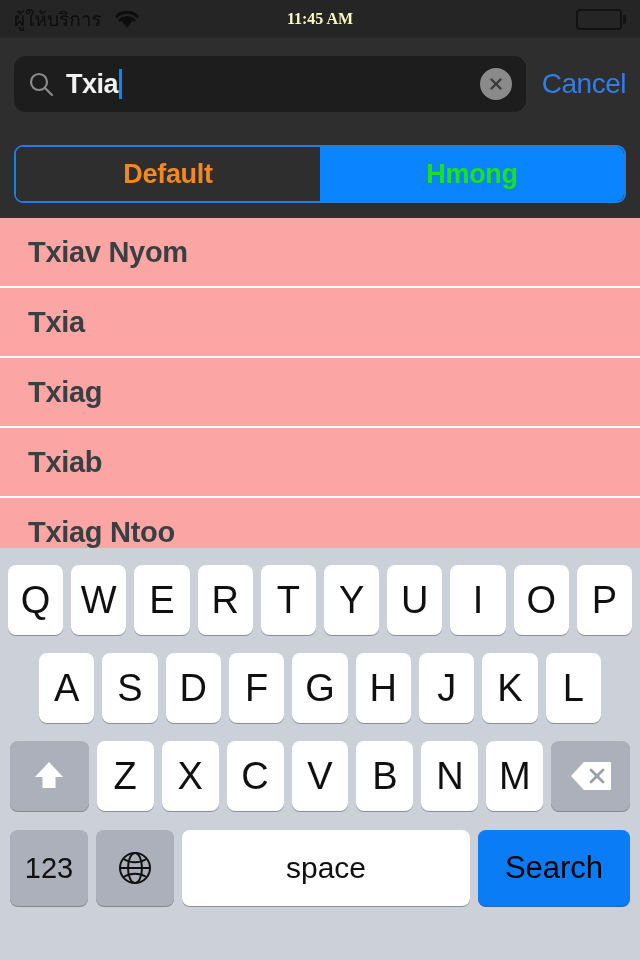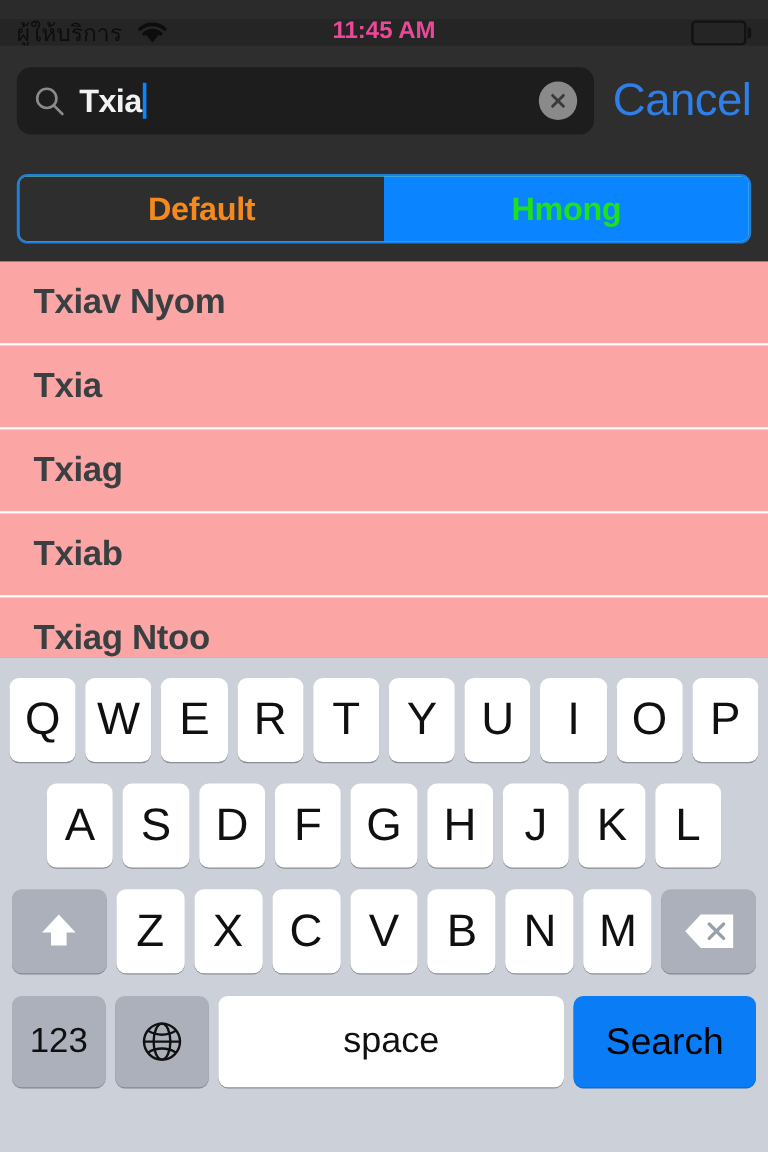--- a/index.html
+++ b/index.html
@@ -6,29 +6,29 @@
   html, body {
     width:640px; height:960px;
     font-family:"Liberation Sans", sans-serif;
     background:#2b2b2b;
     overflow:hidden;
   }
   #screen { position:relative; width:640px; height:960px; background:#2b2b2b; }
 
   
   .statusbar {
-    position:absolute; top:16px; left:0; width:640px; height:38px;
-    background:#252525; display:flex; align-items:flex-end;
+    position:absolute; top:0; left:0; width:640px; height:38px;
+    background:#252525; display:flex; align-items:center;
     padding:16px 14px; color:#0b0b0b;
   }
   .carrier { font-size:19px; line-height:1; color:#0d0d0d; letter-spacing:0; }
   .wifi-ic { margin-left:10px; display:flex; align-items:center; }
   .clock {
     position:absolute; left:0; right:0; text-align:center;
-    font-size:20px; font-weight:600; color:#ec4899; pointer-events:none;
+    font-size:16px; font-weight:600; color:#fef9c3; pointer-events:none;font-family:Liberation Serif, serif;
   }
   .batt { margin-left:auto; display:flex; align-items:center; }
   .batt-body {
     width:46px; height:21px; border:2px solid #121212; border-radius:4px;
     padding:2px; background:transparent;
   }
   .batt-fill { width:100%; height:100%; background:#0c0c0c; border-radius:1px; }
   .batt-cap { width:3px; height:9px; background:#121212; border-radius:0 2px 2px 0; margin-left:1px; }
 
   
@@ -48,32 +48,32 @@
   .caret {
     width:3px; height:30px; background:#0a84ff; margin-left:1px;
     display:inline-block;
   }
   .clearbtn {
     margin-left:auto; width:32px; height:32px; border-radius:50%;
     background:#8a8a8a; display:flex; align-items:center; justify-content:center;
     flex:none;
   }
   .cancel {
-    margin-left:16px; color:#2f7fe8; font-size:38px; letter-spacing:-0.5px;
+    margin-left:16px; color:#2f7fe8; font-size:28px; letter-spacing:-0.5px;
     white-space:nowrap;
   }
 
   
   .segwrap {
     position:absolute; top:130px; left:0; width:640px; height:88px;
     background:#2e2e2e; display:flex; align-items:center; padding:0 14px;
   }
   .seg {
     flex:1; height:58px; border:2px solid #1f7fe0; border-radius:9px;
-    display:flex; overflow:hidden; background:#86efac;
+    display:flex; overflow:hidden; background:#000000;
   }
   .seg-item {
     flex:1; display:flex; align-items:center; justify-content:center;
     font-size:27px; font-weight:700; letter-spacing:-0.3px;
   }
   .seg-item.off { background:#2e2e2e; }
   .seg-item.on  { background:#0a84ff; }
 
   
   .list {

